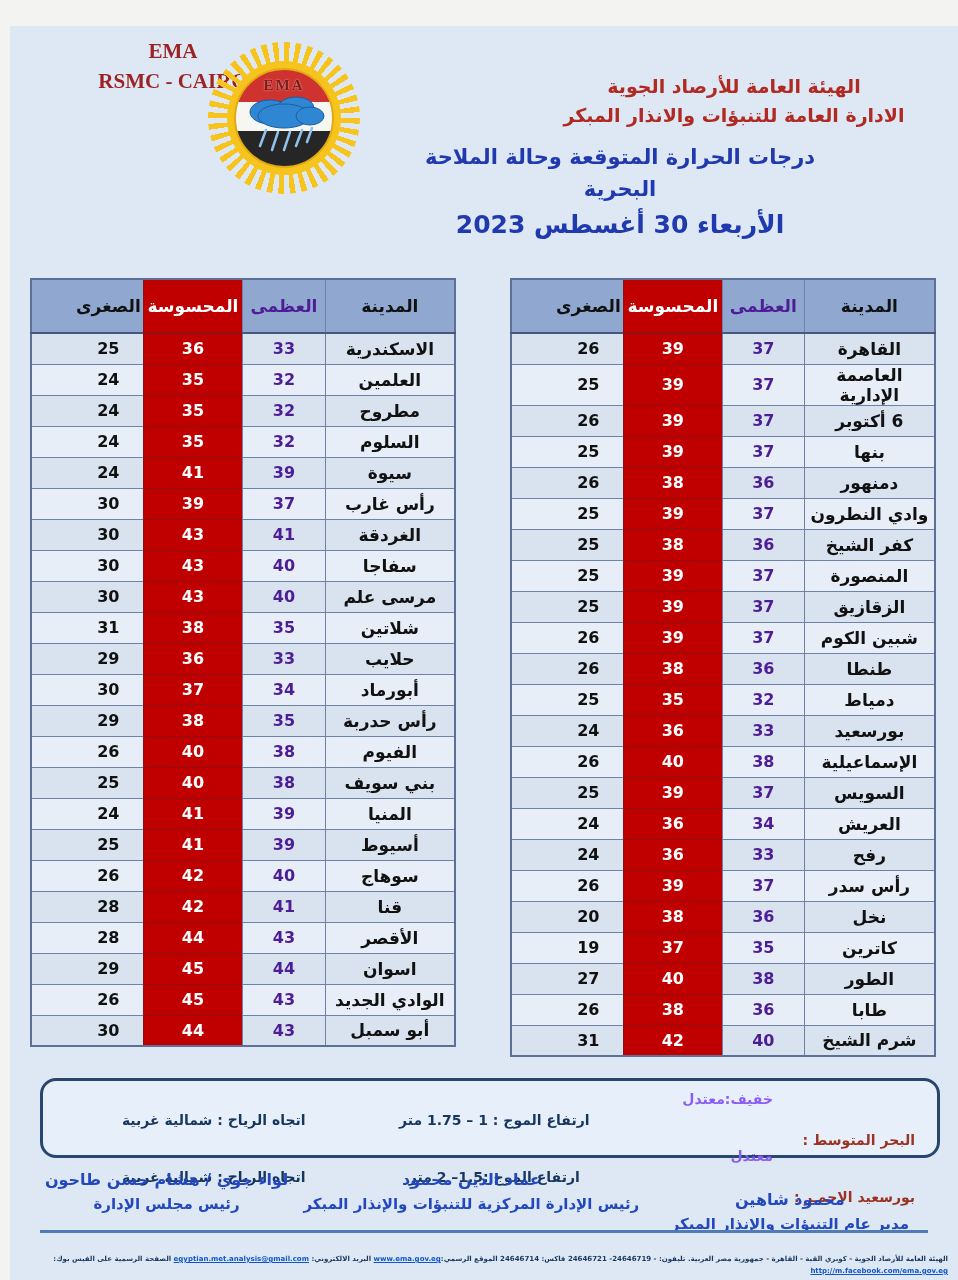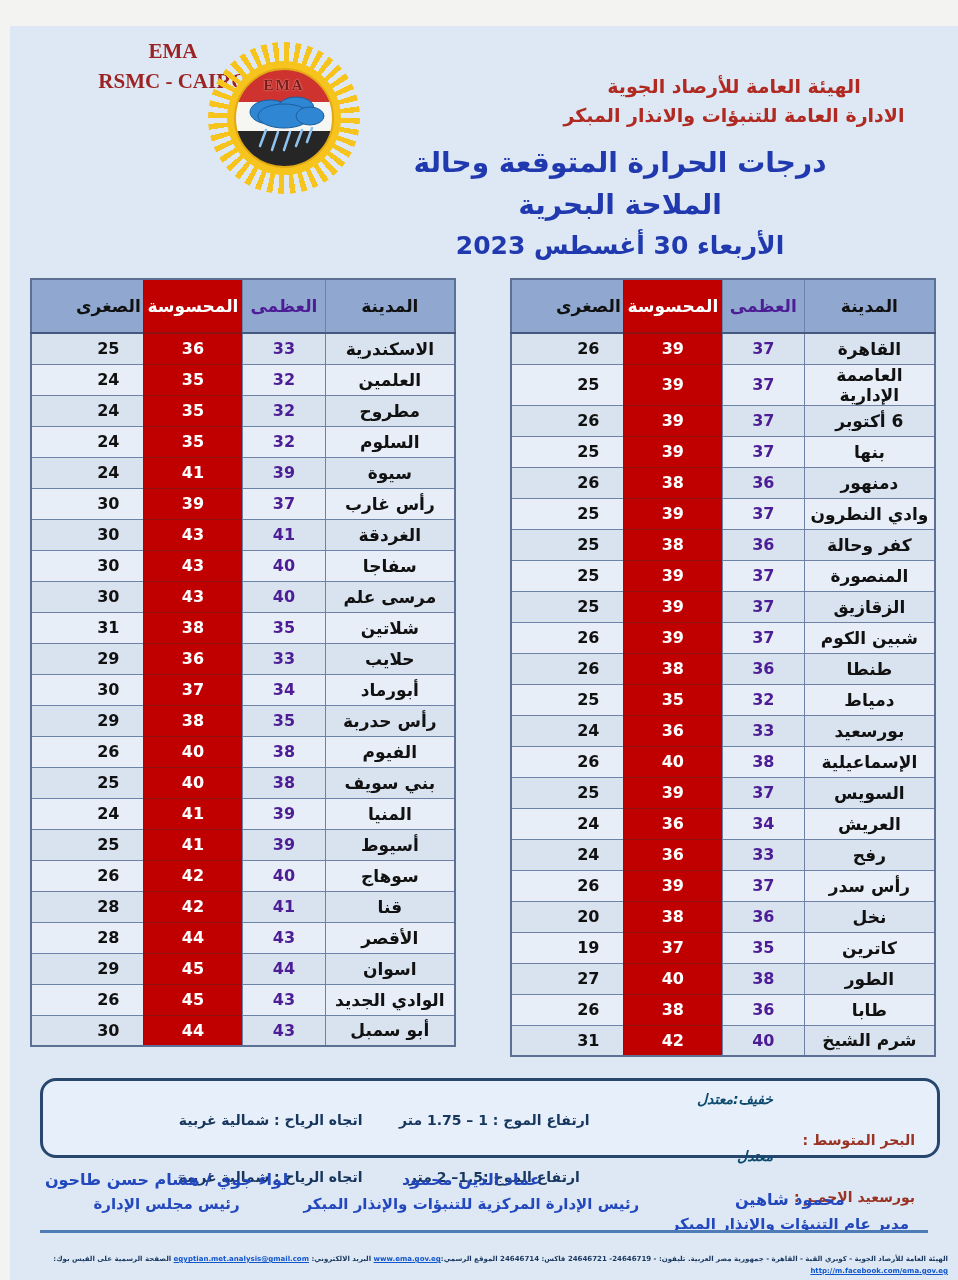--- a/index.html
+++ b/index.html
@@ -46,21 +46,21 @@
     font-family:"Liberation Serif", serif; letter-spacing:2px;
     text-shadow:0 0 2px #e9b9ad;
   }
   .globe svg { position:absolute; left:4px; top:24px; }
 
   
   .title-block {
     position:absolute; top:116px; right:128px; width:420px;
     text-align:center; color:#2139ae; font-weight:bold; direction:rtl;
   }
-  .title-line1 { font-size:28px; line-height:1.5;text-align:center; }
+  .title-line1 { font-size:21px; line-height:1.5;text-align:center; }
   .title-line2 { font-size:25px; line-height:1.6; }
 
   
   .temp-table { position:absolute; top:252px; width:426px; }
   .temp-table.east { left:500px; }
   .temp-table.west { left:20px; }
   .temp-table table {
     width:100%; border-collapse:collapse; direction:rtl;
     border:2px solid #5c6f94; background:#dce6f2;
   }
@@ -87,23 +87,23 @@
   
   .sea-box {
     position:absolute; left:30px; top:1052px; width:900px; height:80px;
     border:3px solid #28476f; border-radius:16px; background:#e7f0fa;
     padding:10px 22px 8px 22px; direction:rtl;
     display:flex; flex-direction:column; justify-content:space-around;
   }
   .sea-row { display:flex; align-items:center; font-weight:bold; font-size:14px; }
   .sea-col1 { width:34%; display:flex; direction:rtl; }
   .sea-label { color:#9a3324; min-width:128px;margin-top:41px; }
-  .sea-state { color:#0c4a6e; margin-right:14px;font-style:italic; }
+  .sea-state { color:#8b5cf6; margin-right:14px; }
   .sea-wave { width:31%; color:#17365d; text-align:center; }
-  .sea-wind { width:35%; color:#17365d; }
+  .sea-wind { width:35%; color:#17365d; text-align:center; }
 
   
   .signatures {
     position:absolute; left:20px; top:1142px; width:910px;
     display:flex; direction:rtl;
   }
   .sig { text-align:center; color:#2348bd; font-weight:bold; direction:rtl; }
   .sig .sig-name  { font-size:16px; line-height:1.5; }
   .sig .sig-title { font-size:15px; line-height:1.6; }
   .sig:nth-child(1) { width:33%;margin-top:20px; }
@@ -207,21 +207,21 @@
             <td class="col-feels">38</td>
             <td class="col-min">26</td>
           </tr>
           <tr>
             <td class="col-city">وادي النطرون</td>
             <td class="col-max">37</td>
             <td class="col-feels">39</td>
             <td class="col-min">25</td>
           </tr>
           <tr>
-            <td class="col-city">كفر وحالة</td>
+            <td class="col-city">كفر الشيخ</td>
             <td class="col-max">36</td>
             <td class="col-feels">38</td>
             <td class="col-min">25</td>
           </tr>
           <tr>
             <td class="col-city">المنصورة</td>
             <td class="col-max">37</td>
             <td class="col-feels">39</td>
             <td class="col-min">25</td>
           </tr>

